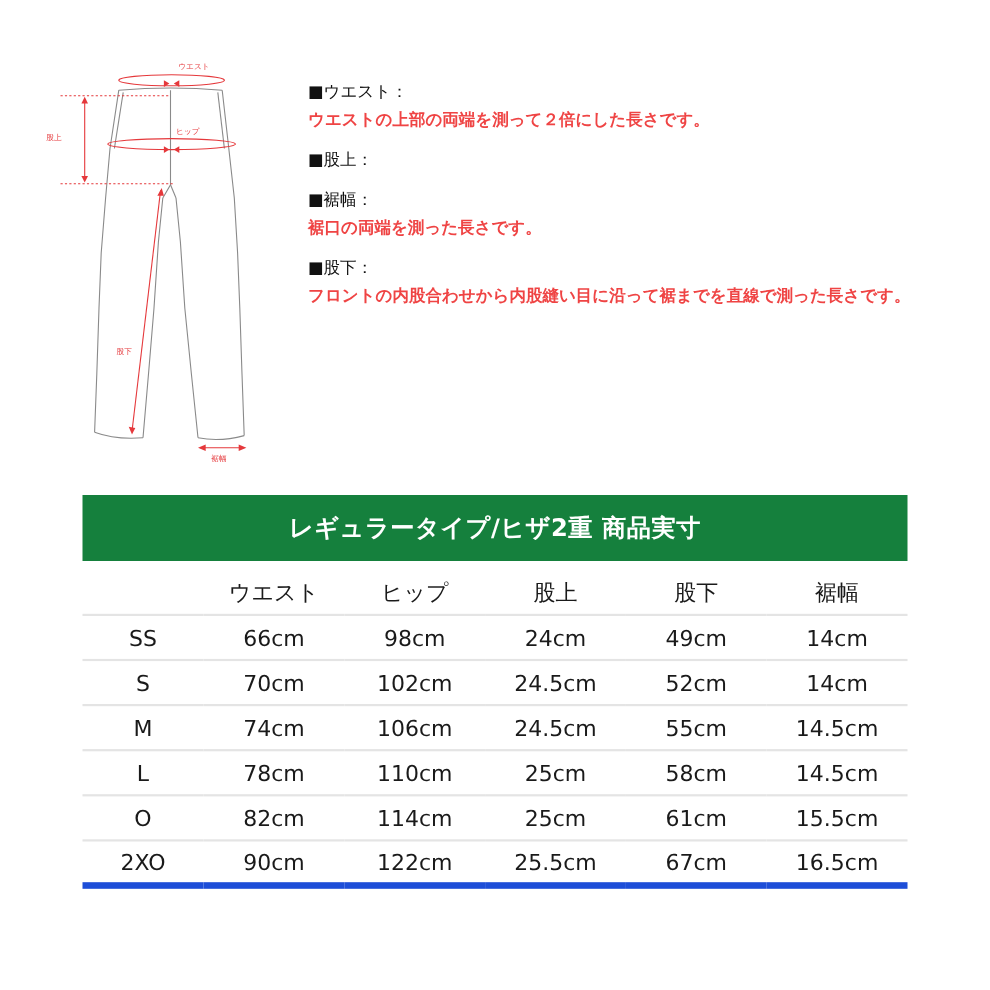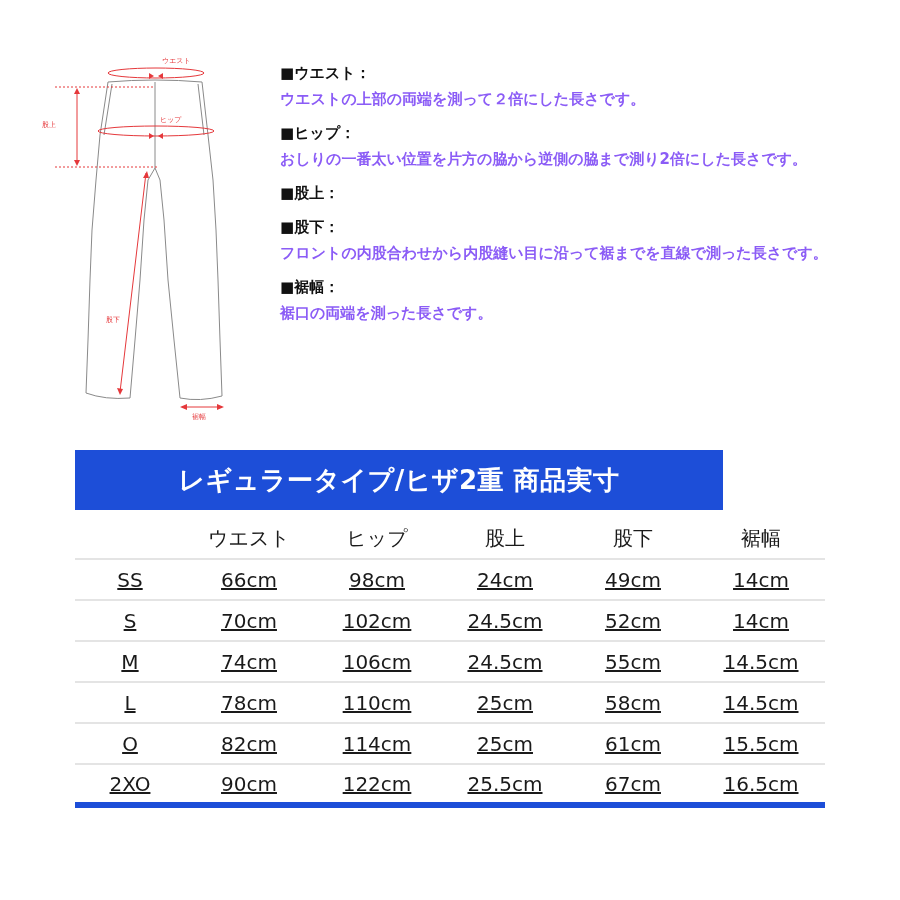--- a/index.html
+++ b/index.html
@@ -5,30 +5,30 @@
   * { box-sizing: border-box; margin: 0; padding: 0; }
   html, body { width: 900px; height: 900px; background: #ffffff; overflow: hidden; }
   body { position: relative; font-family: "DejaVu Sans", "Liberation Sans", sans-serif; color: #1a1a1a; }
 
   .diagram { position: absolute; left: 30px; top: 40px; width: 240px; height: 390px; }
   .diagram svg { position: absolute; left: 0; top: 0; }
   .diag-label { position: absolute; font-size: 7px; color: #e5383b; white-space: nowrap; line-height: 1; }
 
   .desc { position: absolute; left: 280px; top: 60px; width: 560px; }
   .desc-block { margin-bottom: 8px; }
-  .desc-title { font-size: 15px; font-weight: bold; line-height: 26px; color: #111; }
-  .desc-text { font-size: 15px; font-weight: bold; line-height: 26px; color: #8b5cf6; }
+  .desc-title { font-size: 15px; font-weight: normal; line-height: 26px; color: #111; margin-top: 10px; }
+  .desc-text { font-size: 15px; font-weight: bold; line-height: 26px; color: #ef4444; }
 
-  .banner { position: absolute; left: 75px; top: 450px; width: 648px; height: 60px; background: #1d4ed8; color: #fff;
-            display: flex; align-items: center; justify-content: center; font-size: 26px; font-weight: bold; letter-spacing: 0.5px; }
+  .banner { position: absolute; left: 75px; top: 450px; width: 750px; height: 60px; background: #15803d; color: #fff;
+            display: flex; align-items: center; justify-content: center; font-size: 22px; font-weight: bold; letter-spacing: 0.5px; }
 
   .size-table { position: absolute; left: 75px; top: 518px; width: 750px; border-collapse: collapse; }
   .size-table th, .size-table td { text-align: center; font-weight: normal; font-size: 20px; color: #1a1a1a; }
   .size-table th { height: 41px; vertical-align: middle; }
-  .size-table td { height: 41px; border-top: 2px solid #e4e4e4; text-decoration: underline; }
+  .size-table td { height: 41px; border-top: 2px solid #e4e4e4; }
   .size-table tr:last-child td { border-bottom: 6px solid #1d4ed8; }
   .col-size { width: 110px; }
   .col-val { width: 128px; }
 </style>
 </head>
 <body>
 
 <div class="diagram">
   <svg width="240" height="390" viewBox="0 0 240 390">
 
@@ -88,33 +88,29 @@
   <span class="diag-label" style="left:76px; top:277px;">股下</span>
   <span class="diag-label" style="left:162px; top:374px;">裾幅</span>
 </div>
 
 <div class="desc">
   <div class="desc-block">
     <div class="desc-title">■ウエスト：</div>
     <div class="desc-text">ウエストの上部の両端を測って２倍にした長さです。</div>
   </div>
   <div class="desc-block">
-    <div class="desc-title">■ヒップ：</div>
-    <div class="desc-text">おしりの一番太い位置を片方の脇から逆側の脇まで測り2倍にした長さです。</div>
+    <div class="desc-title">■股上：</div>
   </div>
   <div class="desc-block">
-    <div class="desc-title">■股上：</div>
+    <div class="desc-title">■裾幅：</div>
+    <div class="desc-text">裾口の両端を測った長さです。</div>
   </div>
   <div class="desc-block">
     <div class="desc-title">■股下：</div>
     <div class="desc-text">フロントの内股合わせから内股縫い目に沿って裾までを直線で測った長さです。</div>
-  </div>
-  <div class="desc-block">
-    <div class="desc-title">■裾幅：</div>
-    <div class="desc-text">裾口の両端を測った長さです。</div>
   </div>
 </div>
 
 <div class="banner">レギュラータイプ/ヒザ2重 商品実寸</div>
 
 <table class="size-table">
   <thead>
     <tr>
       <th class="col-size"></th>
       <th class="col-val">ウエスト</th>

